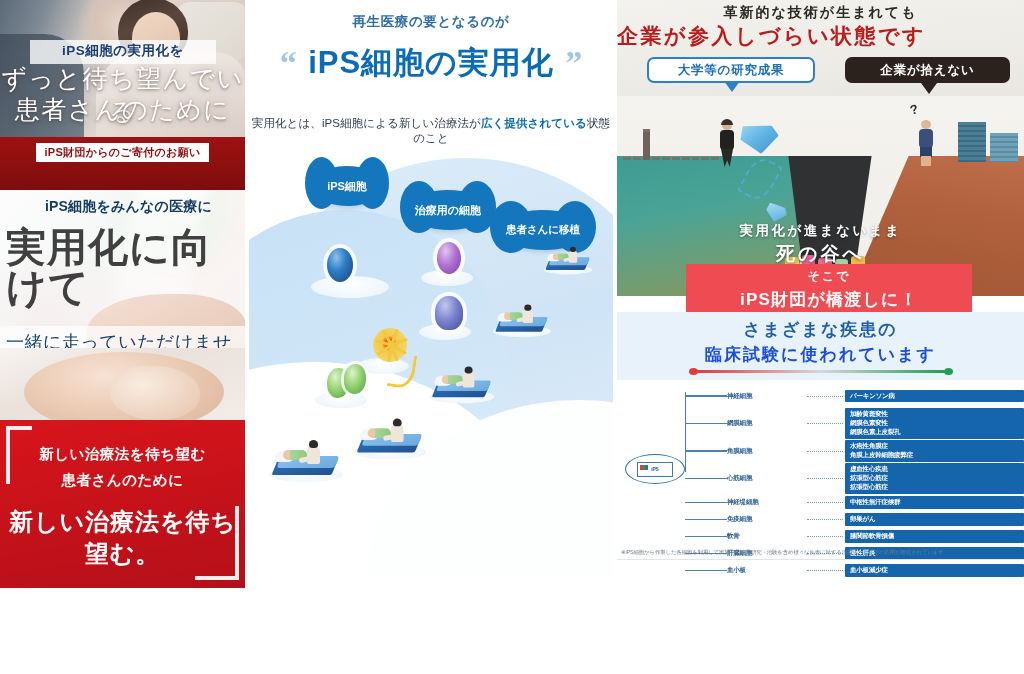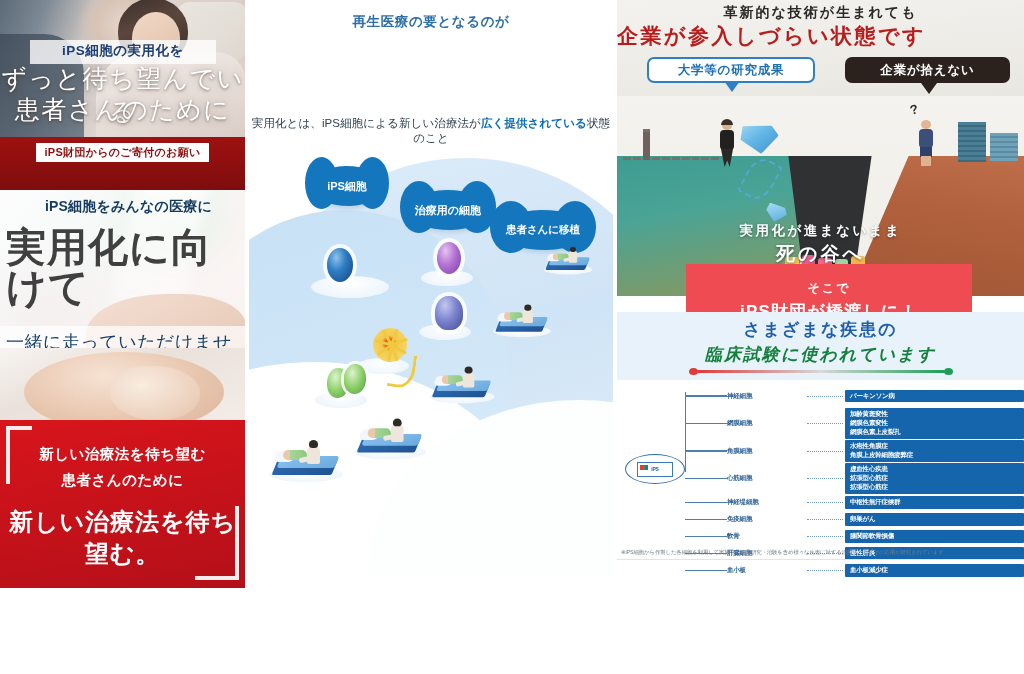--- a/index.html
+++ b/index.html
@@ -353,29 +353,29 @@
   }
   .rp-valley-txt2 {
     position: absolute; top: 241px; width: 407px; text-align: center; color: #ffffff;
     font-weight: 700; font-size: 19px; letter-spacing: 3px;
     text-shadow: 0 1px 3px rgba(0,0,0,.5);
   }
   .rp-redband {
     position: absolute; left: 69px; top: 264px; width: 286px; height: 48px;
     background: #ef4b52; color: #fff; text-align: center;
   }
-  .rp-redband .r1 { padding-top: 16px; font-size: 12px; font-weight: 700; letter-spacing: 2px; }
+  .rp-redband .r1 { padding-top: 4px; font-size: 12px; font-weight: 700; letter-spacing: 2px; }
   .rp-redband .r2 { padding-top: 3px; font-size: 17px; font-weight: 700; letter-spacing: 1.2px; }
 
   .rp-blueband {
     position: absolute; left: 0; top: 312px; width: 407px; height: 68px;
     background: #e8f2fa;
   }
   .rp-blueband .b1 { padding-top: 6px; text-align: center; color: #1f5fa8; font-weight: 700; font-size: 17px; letter-spacing: 2px; }
-  .rp-blueband .b2 { padding-top: 2px; text-align: center; color: #15803d; font-weight: 700; font-size: 17px; letter-spacing: 2px; font-style: italic; }
+  .rp-blueband .b2 { padding-top: 2px; text-align: center; color: #1d4ed8; font-weight: 700; font-size: 17px; letter-spacing: 2px; }
   .rp-arrow { position: absolute; left: 72px; top: 56px; width: 264px; height: 7px; }
   .rp-arrow .bar { position: absolute; left: 8px; top: 2px; width: 248px; height: 3px;
     background: linear-gradient(90deg,#e03a3a 0%, #d8d8d8 50%, #1f9d55 100%); border-radius: 2px; }
   .rp-arrow .dl { position: absolute; left: 0; top: 0; width: 9px; height: 7px; border-radius: 50%; background: #e03a3a; }
   .rp-arrow .dr { position: absolute; right: 0; top: 0; width: 9px; height: 7px; border-radius: 50%; background: #1f9d55; }
 
   .rp-diagram { position: absolute; left: 0; top: 380px; width: 407px; height: 180px; background: #fff; }
   .dg-logo {
     position: absolute; left: 8px; top: 74px; width: 60px; height: 30px;
     border: 1.6px solid #2e6fae; border-radius: 50%;
@@ -449,20 +449,25 @@
       <div class="c1">新しい治療法を待ち望む</div>
       <div class="c2">患者さんのために</div>
       <div class="c3">新しい治療法を待ち望む。</div>
     </div>
   </div>
 
   <div id="panel-center">
 
     <div class="cp-eyebrow">再生医療の要となるのが</div>
 
+    <div class="cp-title-wrap">
+      <span class="cp-q">“</span>
+      <span class="cp-title">iPS細胞の実用化</span>
+      <span class="cp-q">”</span>
+    </div>
 
     <div class="cp-lead">
       <span>実用化とは、iPS細胞による新しい治療法が</span><b>広く提供されている</b><span>状態のこと</span>
     </div>
 
     <div class="cp-art">
       <div class="cp-swoosh"></div>
       <div class="cp-swoosh2"></div>
       <div class="cp-white-cut"></div>
       <div class="cp-white-cut2"></div>

